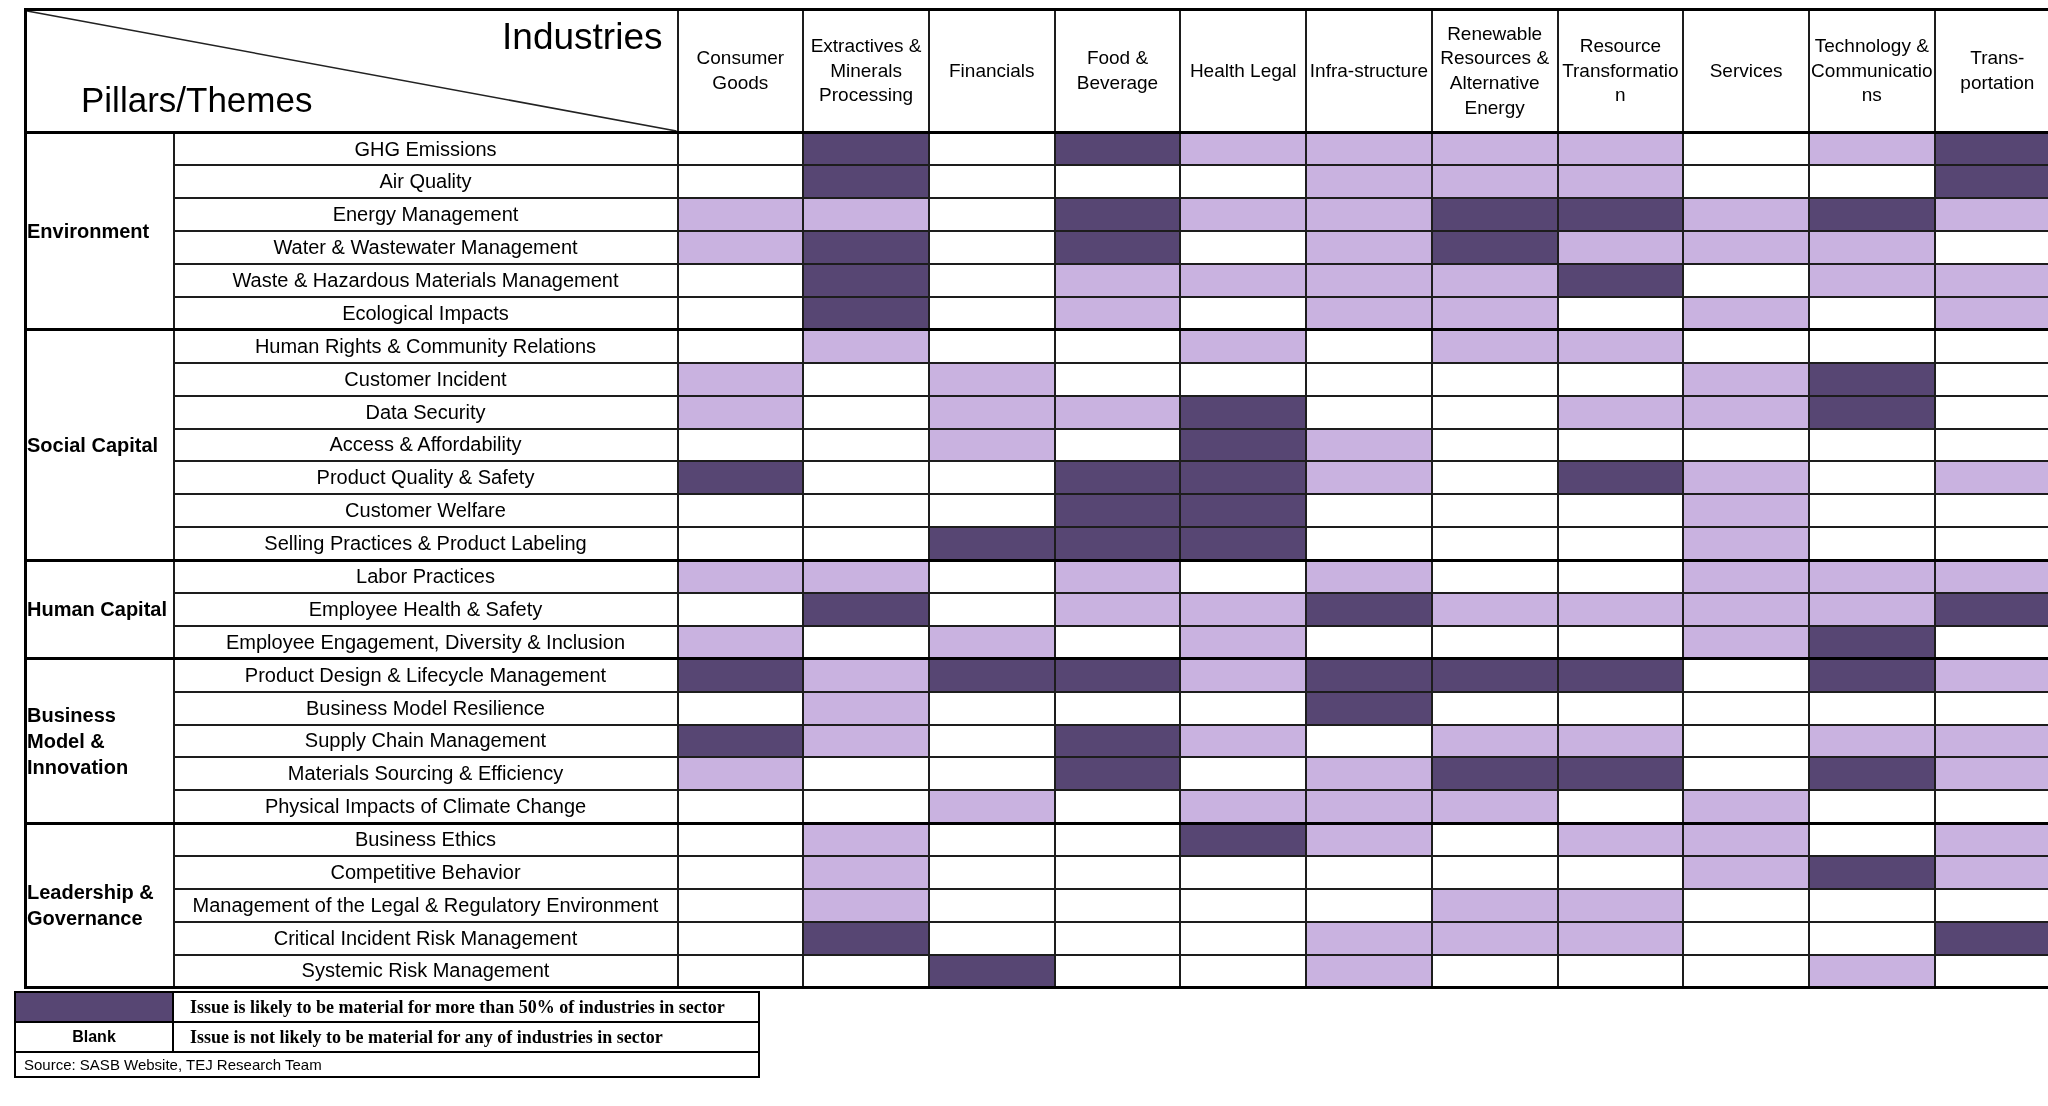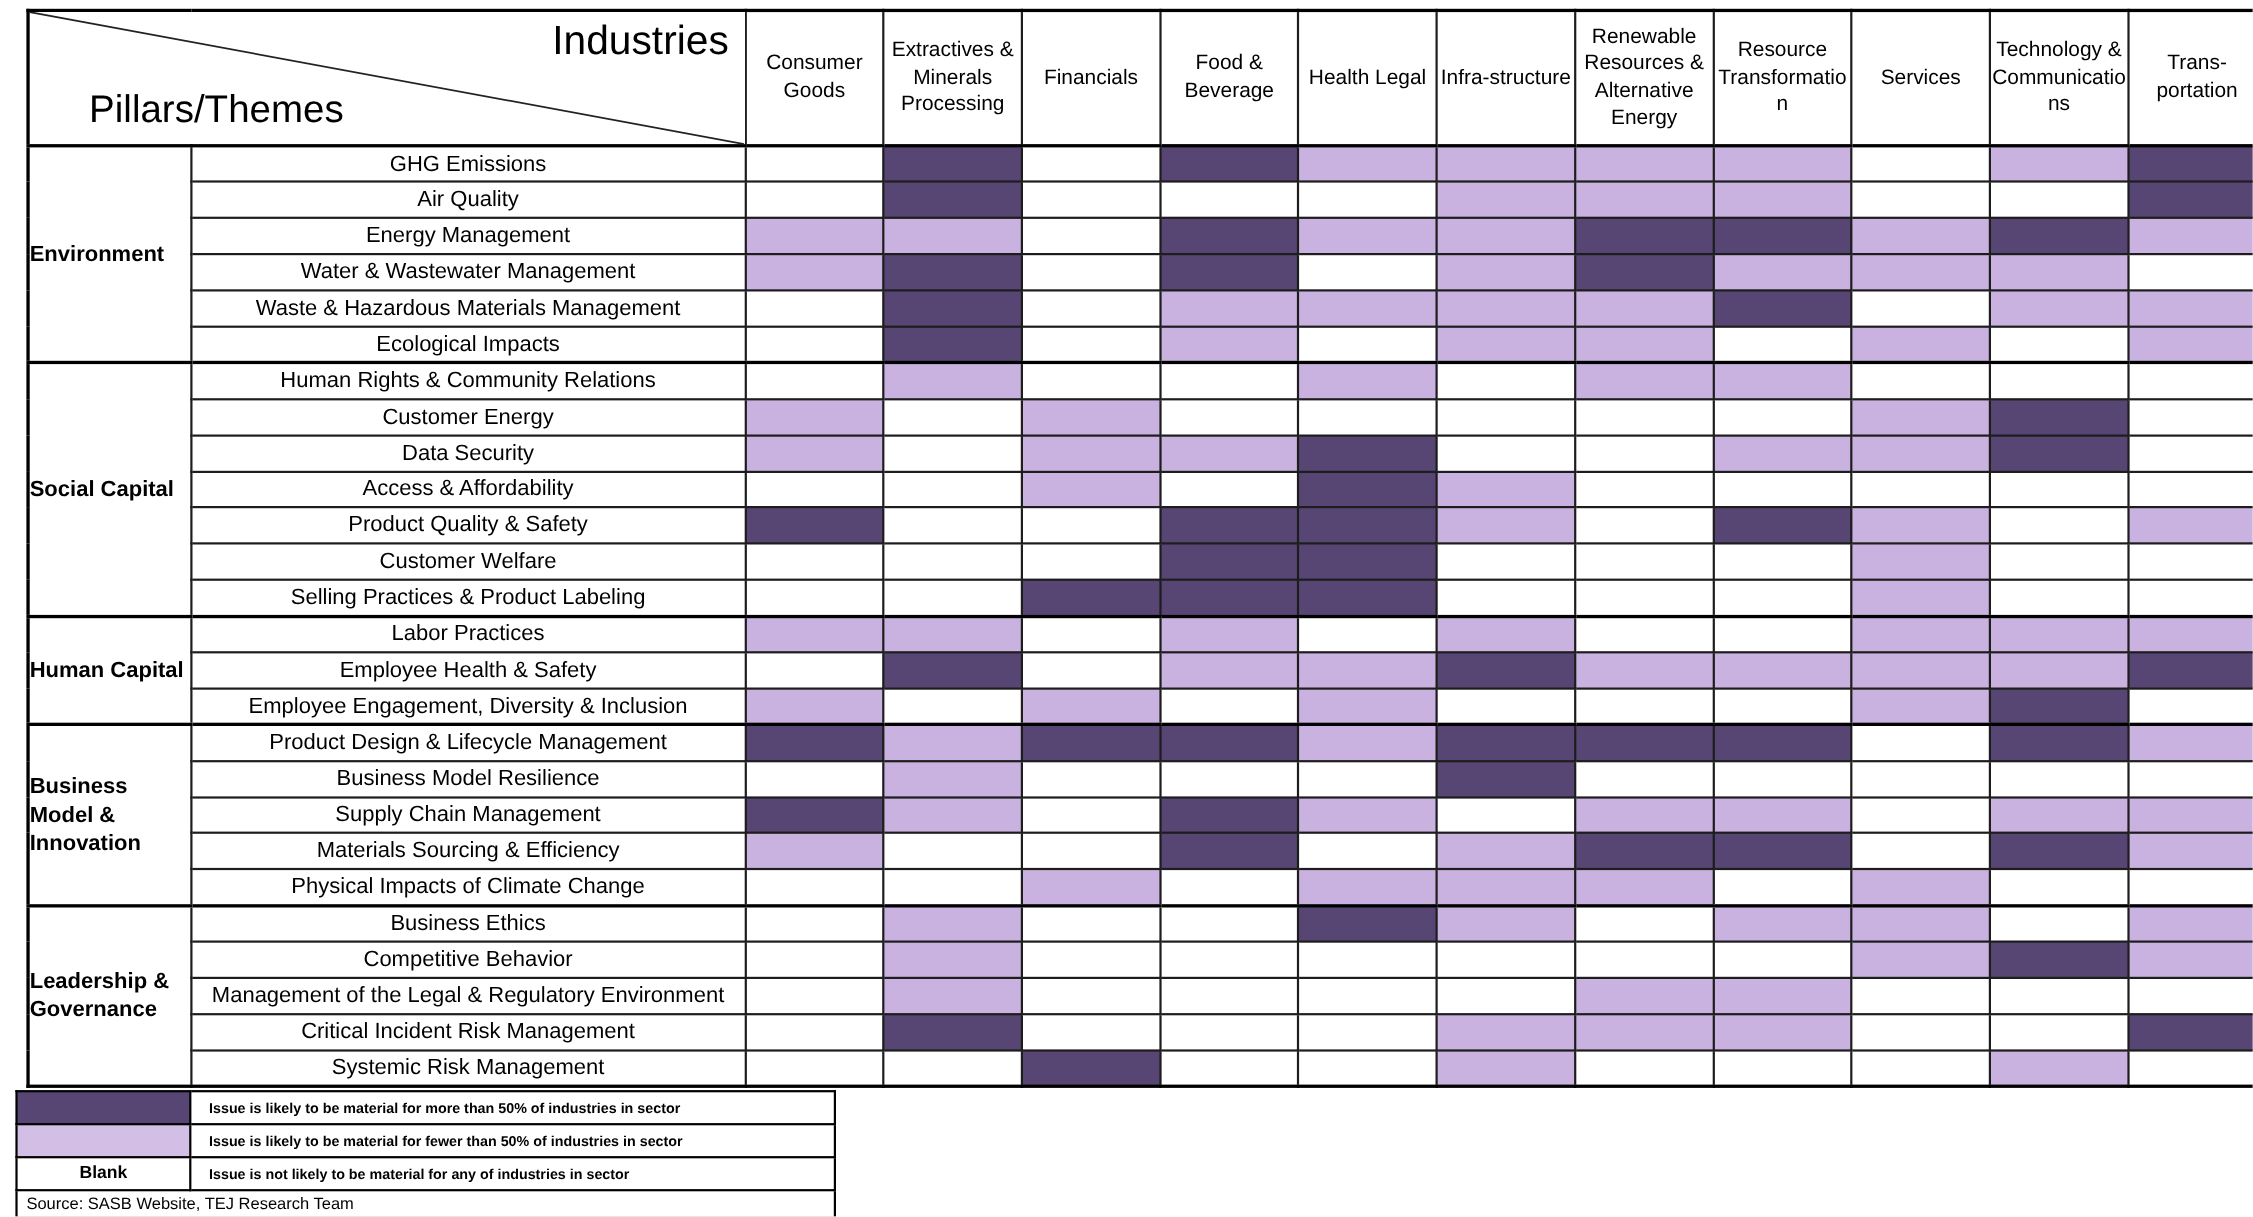--- a/index.html
+++ b/index.html
@@ -119,25 +119,26 @@
   td.swatch { padding: 0; }
   td.swatch.dark  { background: var(--dark,  #574673); }
   td.swatch.light { background: var(--legendLight, #d3bfe6); }
   td.swatch.blank {
     background: #fff;
     text-align: center;
     font-size: 16px;
     font-weight: 700;
   }
   td.legend-text {
-    font-size: 13px;
+    font-size: 18px;
     font-weight: 700;
     padding: 0 8px 0 16px;
     white-space: nowrap;
     overflow: hidden;
+    font-family: Liberation Serif, serif;
   }
   td.source-cell {
     font-size: 15px;
     font-weight: 400;
     padding: 2px 8px;
     white-space: nowrap;
   }
 </style>
 </head>
 <body>
@@ -268,21 +269,21 @@
           <td class="cell blank"></td>
           <td class="cell light"></td>
           <td class="cell blank"></td>
           <td class="cell light"></td>
           <td class="cell light"></td>
           <td class="cell blank"></td>
           <td class="cell blank"></td>
           <td class="cell blank"></td>
         </tr>
         <tr>
-          <td class="theme">Customer Energy</td>
+          <td class="theme">Customer Incident</td>
           <td class="cell light"></td>
           <td class="cell blank"></td>
           <td class="cell light"></td>
           <td class="cell blank"></td>
           <td class="cell blank"></td>
           <td class="cell blank"></td>
           <td class="cell blank"></td>
           <td class="cell blank"></td>
           <td class="cell light"></td>
           <td class="cell dark"></td>
@@ -550,24 +551,20 @@
     <colgroup>
       <col style="width:158px">
       <col style="width:586px">
     </colgroup>
     <tbody>
       <tr>
         <td class="swatch dark"></td>
         <td class="legend-text">Issue is likely to be material for more than 50% of industries in sector</td>
       </tr>
       <tr>
-        <td class="swatch light"></td>
-        <td class="legend-text">Issue is likely to be material for fewer than 50% of industries in sector</td>
-      </tr>
-      <tr>
         <td class="swatch blank">Blank</td>
         <td class="legend-text">Issue is not likely to be material for any of industries in sector</td>
       </tr>
       <tr class="src-row">
         <td class="source-cell" colspan="2">Source: SASB Website, TEJ Research Team</td>
       </tr>
     </tbody>
   </table>
 
 </div>

